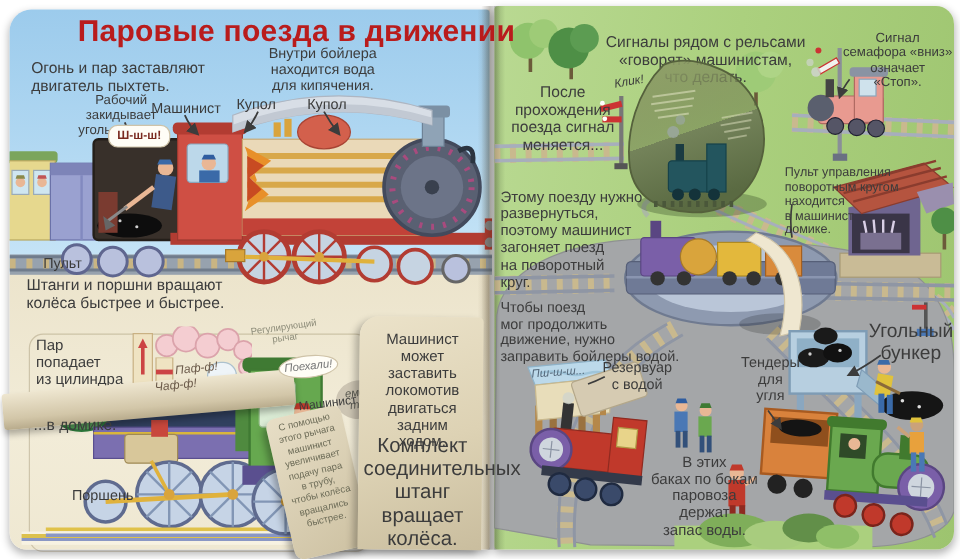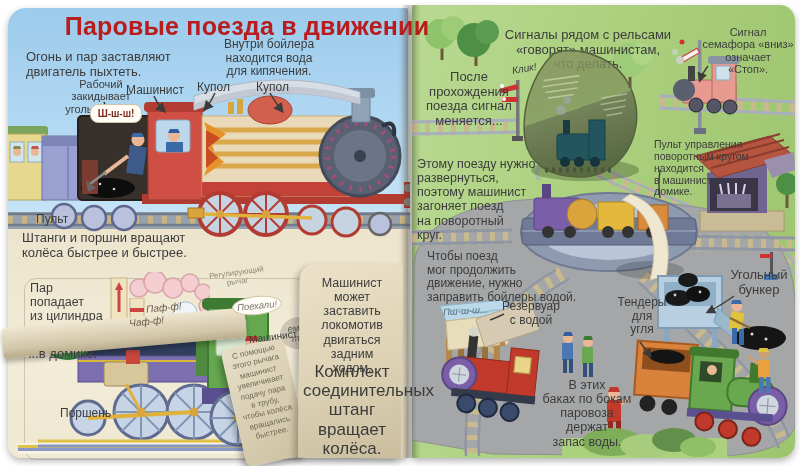--- a/index.html
+++ b/index.html
@@ -615,32 +615,32 @@
 поворотным кругом
 находится
 в машинист
 домике.</div>
 <div class="t" style="left:417px;top:157px;width:120px;font-size:12.5px">Этому поезду нужно
 развернуться,
 поэтому машинист
 загоняет поезд
 на поворотный
 круг.</div>
-<div class="t" style="left:427px;top:250px;width:160px;font-size:12px">Чтобы поезд
+<div class="t" style="left:417px;top:250px;width:160px;font-size:12px">Чтобы поезд
 мог продолжить
 движение, нужно
 заправить бойлеры водой.</div>
 <div class="t it" style="left:443px;top:306px;font-size:9.5px;color:#55687a;transform:rotate(-4deg)">Пш-ш-ш...</div>
 <div class="t ctr" style="left:502px;top:300px;width:58px;font-size:12px">Резервуар
 с водой</div>
 <div class="t ctr" style="left:538px;top:378px;width:98px;font-size:12.5px">В этих
 баках по бокам
 паровоза держат
 запас воды.</div>
-<div class="t ctr" style="left:724px;top:268px;width:70px;font-size:13px">Угольный
+<div class="t ctr" style="left:724px;top:268px;width:70px;font-size:16px">Угольный
 бункер</div>
 <div class="t ctr" style="left:614px;top:296px;width:56px;font-size:12px">Тендеры
 для
 угля</div>
 
 <svg style="left:412px;top:8px;z-index:7" width="383" height="450" viewBox="0 0 383 450">
   <defs>
     <marker id="ah2" markerWidth="7" markerHeight="7" refX="5" refY="3.5" orient="auto">
       <polygon points="0,0 7,3.5 0,7" fill="#3c3c3c"></polygon>
     </marker>

